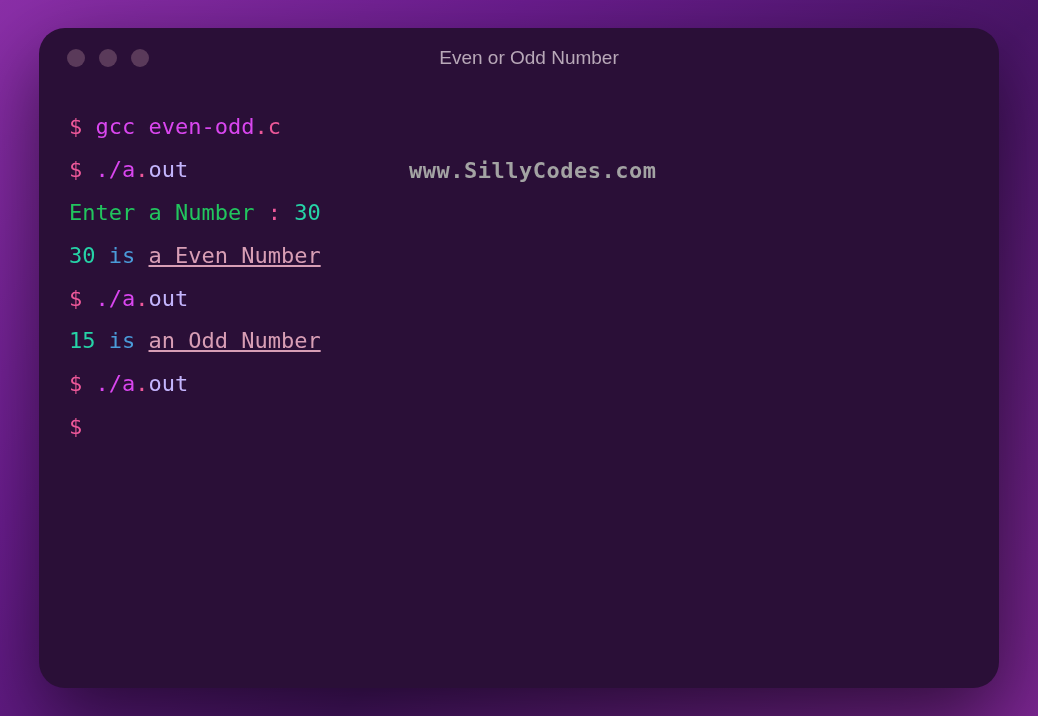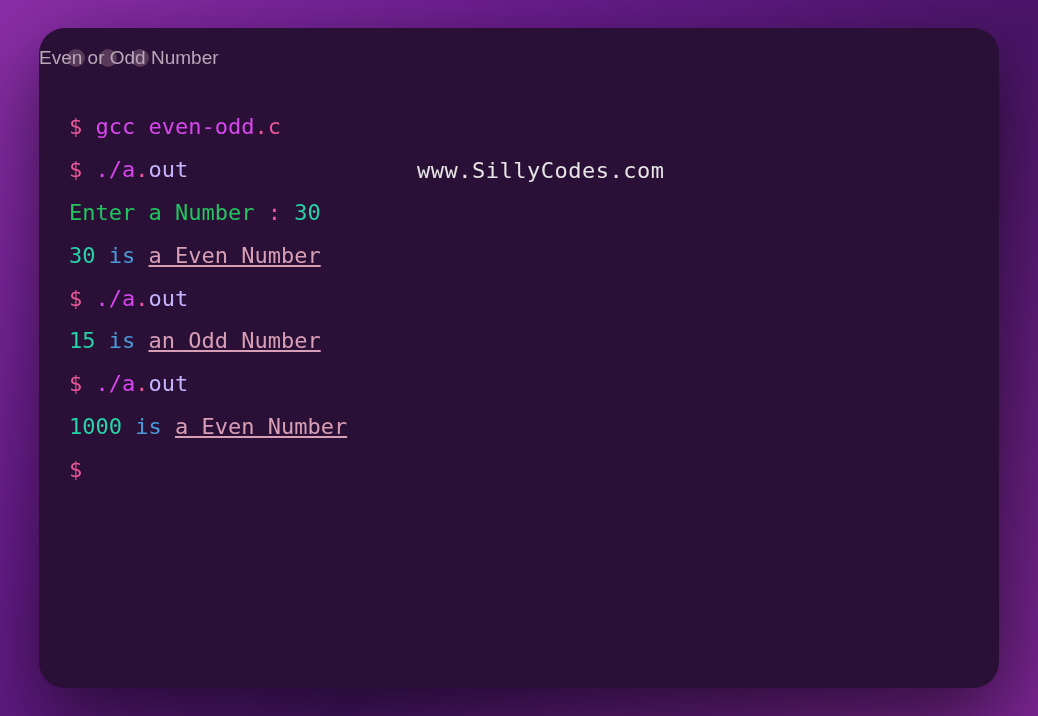--- a/index.html
+++ b/index.html
@@ -31,38 +31,40 @@
 }
 .buttons { display: flex; gap: 14px; }
 .btn {
   width: 18px; height: 18px;
   border-radius: 50%;
   background: #5a3a5a;
 }
 .title {
   position: absolute;
   left: 0; right: 0;
+  text-align: center;
   color: #b8a8b8;
   font-size: 19px;
   font-family: -apple-system, BlinkMacSystemFont, "Segoe UI", sans-serif;
   pointer-events: none;
+  padding-left: 20px;
 }
 .content {
   padding: 18px 30px;
   font-size: 22px;
   line-height: 1.95;
   position: relative;
 }
 .watermark {
   position: absolute;
   top: 62px;
-  left: 378px;
-  color: #e5e5e5;
+  left: 370px;
+  color: #a3a3a3;
   font-size: 22px;
-  font-weight: 400;
+  font-weight: 700;
   font-family: "SF Mono", "Menlo", "Consolas", monospace;
   letter-spacing: 0.5px;
   pointer-events: none;
 }
 .line { white-space: pre; }
 .dollar { color: #ed5899; }
 .cmd { color: #d946ef; }
 .dot { color: #ed5899; }
 .out-dim { color: #c4b5fd; }
 .prompt { color: #22c55e; }
@@ -96,17 +98,16 @@
     <div class="line"><span class="num">30</span> <span class="is">is</span> <span class="text">a Even Number</span></div>
 
     <div class="line"><span class="dollar">$</span> <span class="cmd">./a</span><span class="dot">.</span><span class="out-dim">out</span></div>
 
 
     <div class="line"><span class="num">15</span> <span class="is">is</span> <span class="text">an Odd Number</span></div>
 
     <div class="line"><span class="dollar">$</span> <span class="cmd">./a</span><span class="dot">.</span><span class="out-dim">out</span></div>
 
 
-    <div class="line"><span class="num">1000</span> <span class="is">is</span> <span class="text">a Even Number</span></div>
 
     <div class="line"><span class="dollar">$</span></div>
   </div>
 </div>
 
 </body></html>

